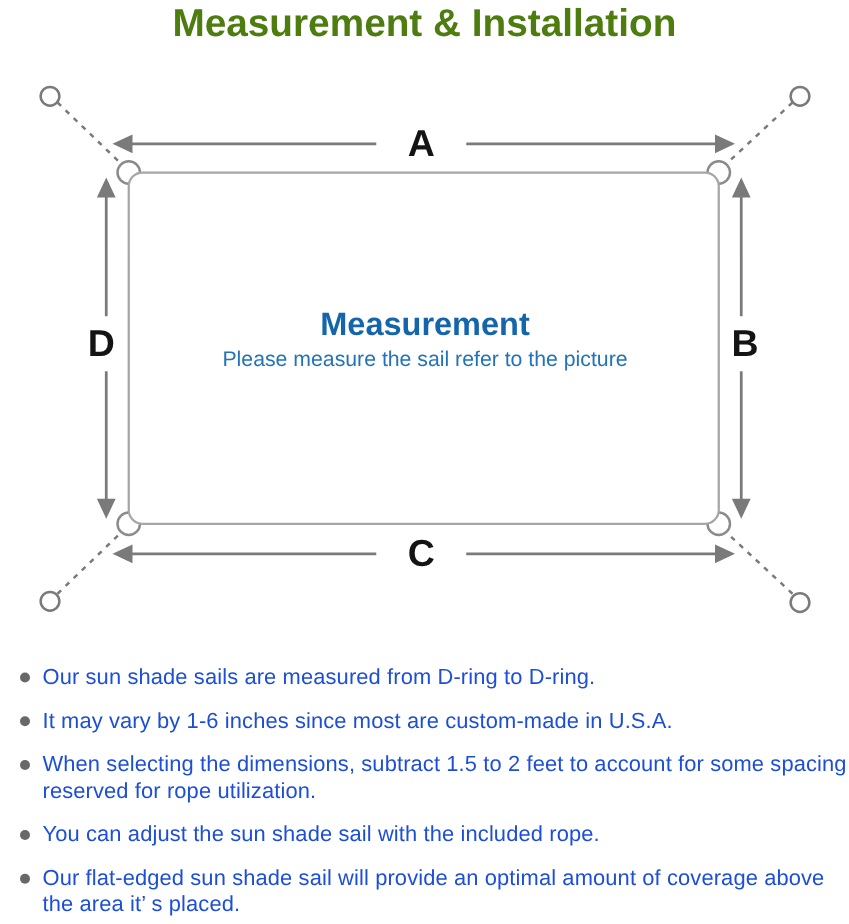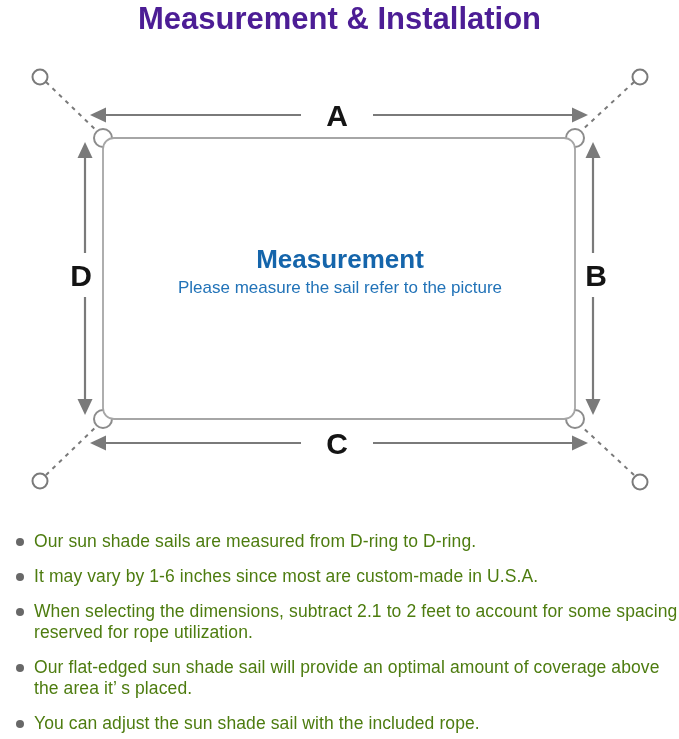--- a/index.html
+++ b/index.html
@@ -19,21 +19,21 @@
   }
   .page-title {
     position: absolute;
     top: 1px;
     left: 0;
     width: 679px;
     text-align: center;
     font-size: 31px;
     font-weight: bold;
     letter-spacing: 0px;
-    color: #4c1d95;
+    color: #4d7c0f;
     margin: 0;
   }
   .diagram-wrap {
     position: absolute;
     top: 56px;
     left: 0;
     width: 679px;
     height: 450px;
   }
   .notes {
@@ -42,21 +42,21 @@
     left: 14px;
     width: 660px;
     list-style: none;
     margin: 0;
     padding: 0;
   }
   .notes li {
     display: flex;
     align-items: flex-start;
     margin-bottom: 14px;
-    color: #4d7c0f;
+    color: #1d4ed8;
     font-size: 17.5px;
     line-height: 21px;
   }
   .notes .dot {
     flex: 0 0 auto;
     width: 8px;
     height: 8px;
     border-radius: 50%;
     background: #686868;
     margin: 7px 10px 0 2px;
@@ -156,27 +156,27 @@
     <li>
       <span class="dot"></span>
       <span class="note-text">Our sun shade sails are measured from D-ring to D-ring.</span>
     </li>
     <li>
       <span class="dot"></span>
       <span class="note-text">It may vary by 1-6 inches since most are custom-made in U.S.A.</span>
     </li>
     <li>
       <span class="dot"></span>
-      <span class="note-text">When selecting the dimensions, subtract 2.1 to 2 feet to account for some spacing
+      <span class="note-text">When selecting the dimensions, subtract 1.5 to 2 feet to account for some spacing
 reserved for rope utilization.</span>
+    </li>
+    <li>
+      <span class="dot"></span>
+      <span class="note-text">You can adjust the sun shade sail with the included rope.</span>
     </li>
     <li>
       <span class="dot"></span>
       <span class="note-text">Our flat-edged sun shade sail will provide an optimal amount of coverage above
 the area it’ s placed.</span>
     </li>
-    <li>
-      <span class="dot"></span>
-      <span class="note-text">You can adjust the sun shade sail with the included rope.</span>
-    </li>
   </ul>
 
 </div>
 
 </body></html>

